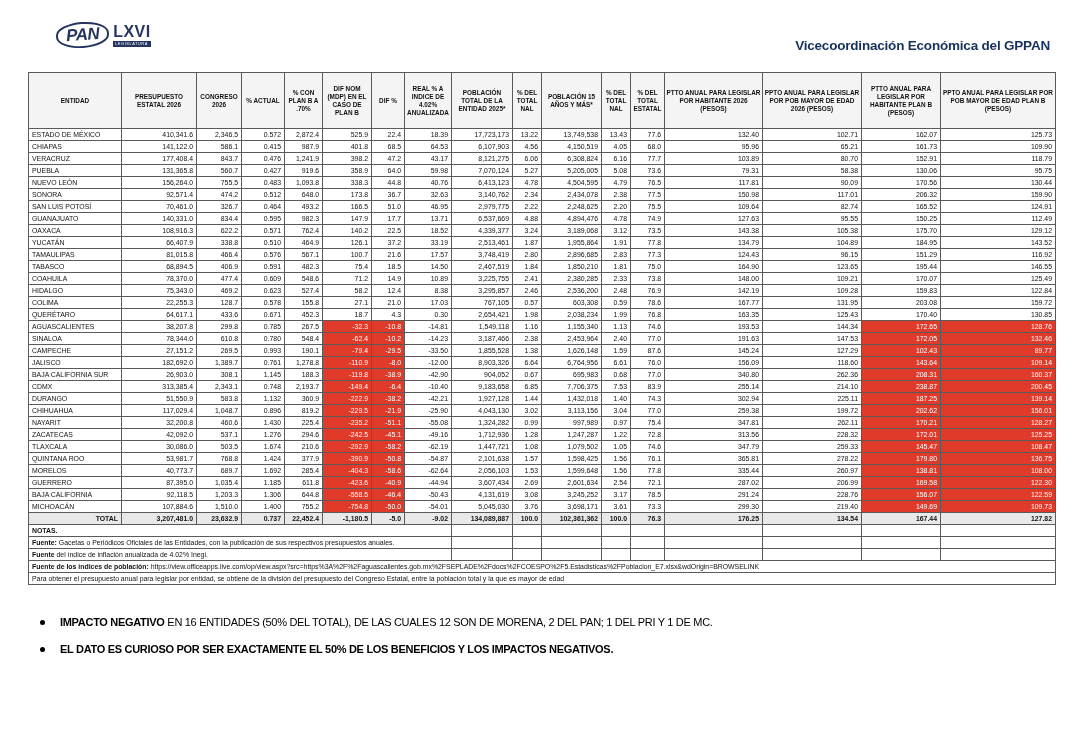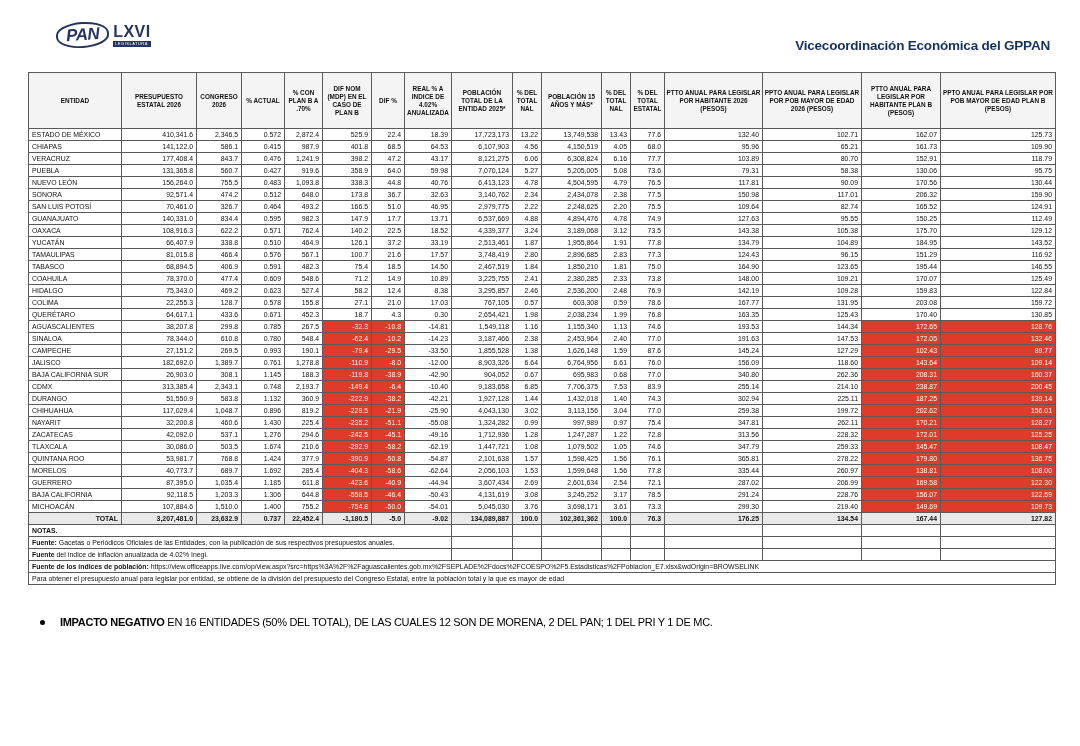--- a/index.html
+++ b/index.html
@@ -760,15 +760,16 @@
           </tr>
           <tr>
             <td class="note-td" colspan="17"><b></b><span>Para obtener el presupuesto anual para legislar por entidad, se obtiene de la división del presupuesto del Congreso Estatal, entre la población total y la que es mayor de edad</span></td>
           </tr>
         </tbody>
     </table>
   </div>
 
   <ul class="bullets">
       <li><span class="dot"></span><span class="lead">IMPACTO NEGATIVO</span><span> EN 16 ENTIDADES (50% DEL TOTAL), DE LAS CUALES 12 SON DE MORENA, 2 DEL PAN; 1 DEL PRI Y 1 DE MC.</span></li>
+      <li><span class="dot"></span><span class="lead">EL DATO ES CURIOSO POR SER EXACTAMENTE EL 50% DE LOS BENEFICIOS Y LOS IMPACTOS NEGATIVOS.</span><span></span></li>
     </ul>
 
 </div>
 
 </body></html>

